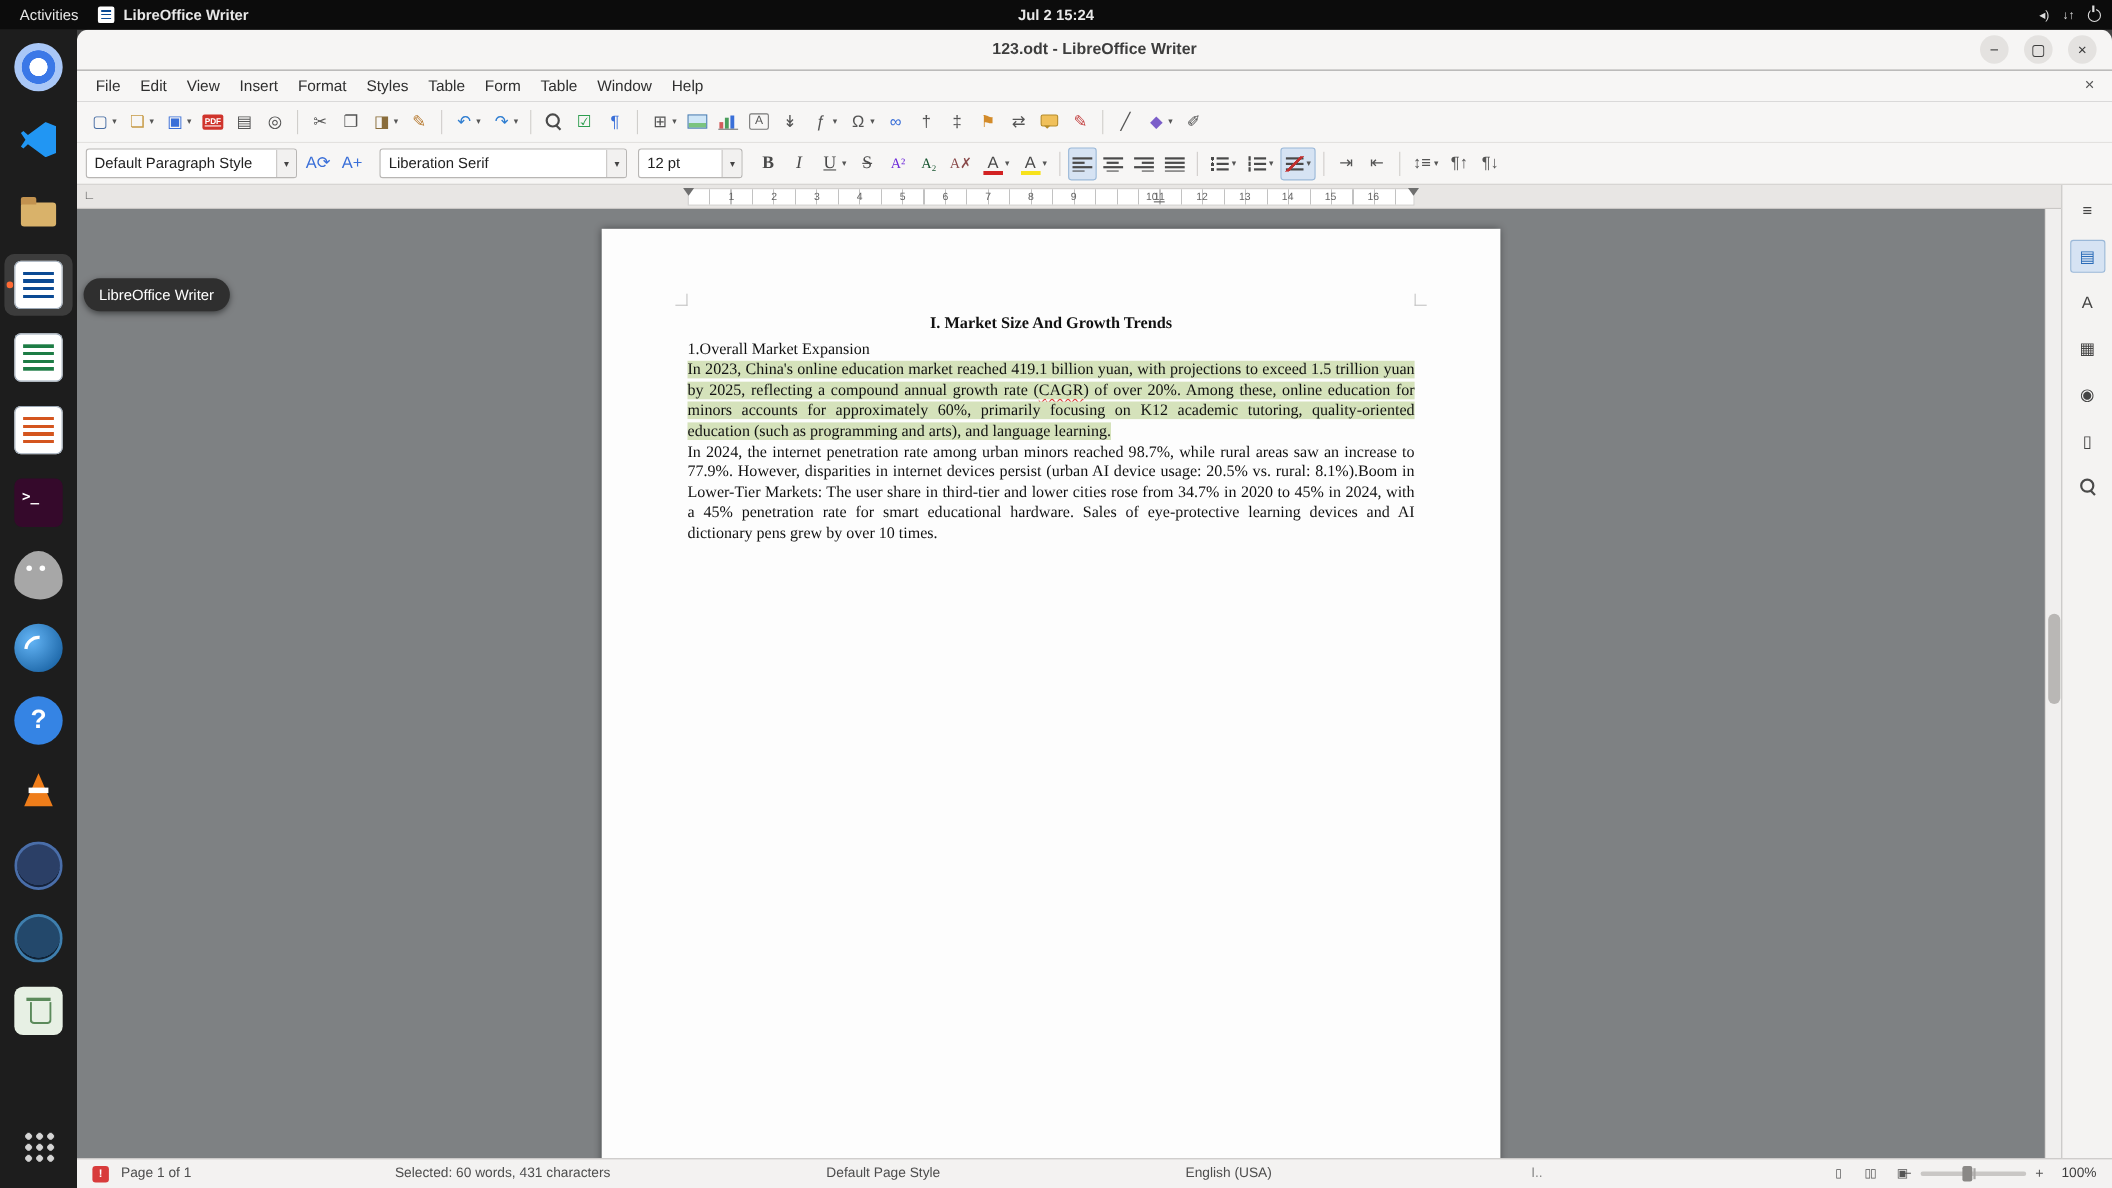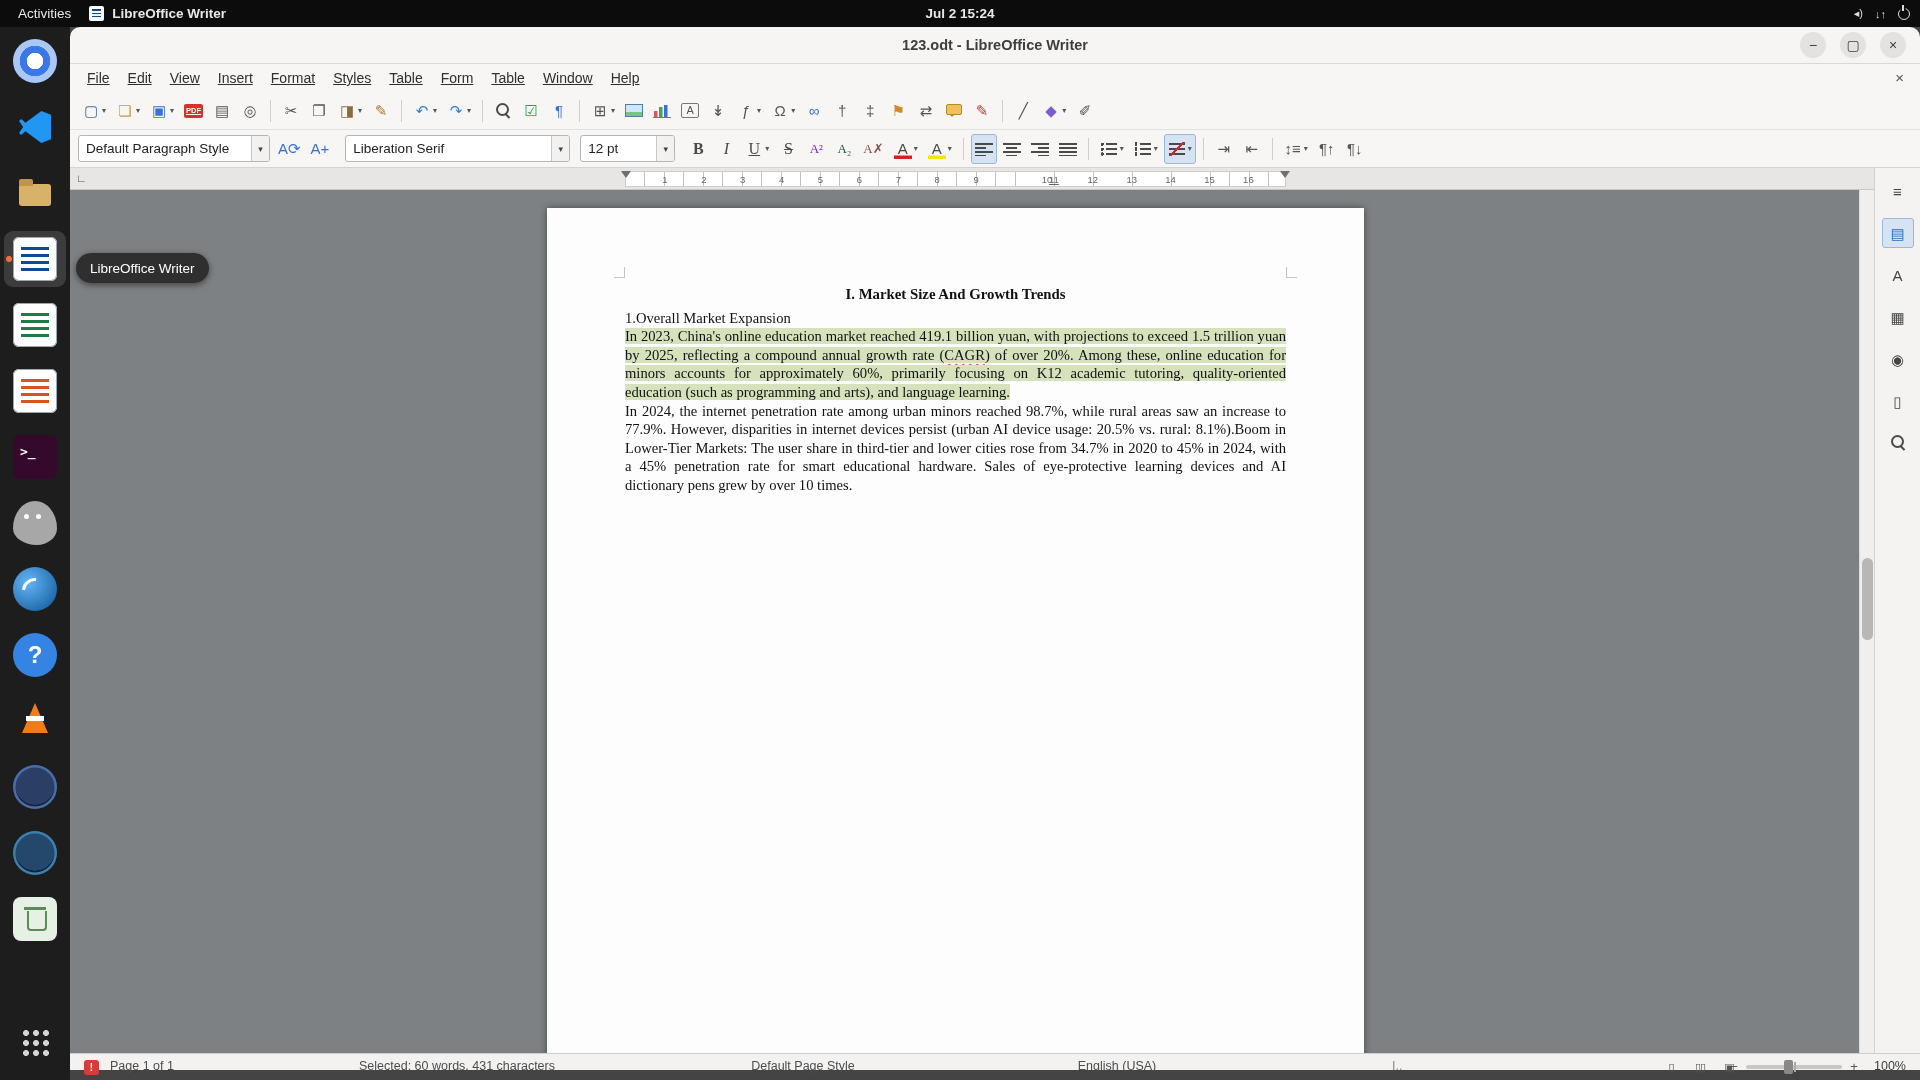--- a/index.html
+++ b/index.html
@@ -55,21 +55,21 @@
 
   
   #titlebar { position:absolute; left:70px; right:0; top:27px; height:37px; background:var(--titlebar-bg,#f6f5f4); border-bottom:1px solid #dbd9d7; border-radius:10px 10px 0 0; display:flex; align-items:center; justify-content:center; z-index:30; }
   #titlebar .title { font-size:14.5px; font-weight:700; color:#3d3d3d; }
   #window-controls { position:absolute; right:14px; top:5px; display:flex; gap:14px; }
   .win-btn { width:26px; height:26px; border-radius:50%; background:#e4e2e0; display:flex; align-items:center; justify-content:center; color:#3d3d3d; font-size:14px; }
   .win-btn .wglyph { line-height:1; }
 
   #menubar { position:absolute; left:70px; right:0; top:64px; height:28px; background:var(--toolbar-bg,#f7f6f5); display:flex; align-items:center; padding-left:8px; z-index:30; }
   .menu-items { display:flex; }
-  .menu-item { padding:3px 9px; font-size:14px; color:#2f2f2f; border-radius:3px;text-decoration:underline; }
+  .menu-item { padding:3px 9px; font-size:14px; color:#2f2f2f; border-radius:3px; }
   #close-doc { position:absolute; right:10px; top:3px; font-size:15px; color:#555; padding:2px 6px; }
 
   
   #toolbar1 { position:absolute; left:70px; right:0; top:92px; height:38px; background:var(--toolbar-bg,#f7f6f5); border-bottom:1px solid #e3e1df; display:flex; align-items:center; padding-left:8px; z-index:30; }
   #toolbar2 { position:absolute; left:70px; right:0; top:130px; height:38px; background:var(--toolbar-bg,#f7f6f5); border-bottom:1px solid #d6d4d2; display:flex; align-items:center; padding-left:8px; gap:4px; z-index:30; }
   #toolbar-main-icons, #format-icons, #style-icons { display:flex; align-items:center; gap:2px; }
   .tb-btn { display:inline-flex; align-items:center; justify-content:center; height:30px; min-width:26px; padding:0 3px; border-radius:3px; border:1px solid transparent; }
   .tb-btn.active { background:var(--active-toggle,#d6e3f3); border-color:#9ab8d8; }
   .tb-btn .glyph { display:inline-flex; align-items:center; justify-content:center; min-width:18px; height:20px; font-size:15px; color:#4a4a4a; line-height:1; }
   .tb-btn .drop { font-size:8px; color:#555; margin-left:2px; }
@@ -137,21 +137,21 @@
   #vscroll { position:absolute; right:0; top:0; bottom:0; width:15px; background:#f0efee; border-left:1px solid #dcdad8; }
   #vscroll .thumb { position:absolute; left:2px; width:11px; top:368px; height:82px; background:#b9b7b5; border-radius:6px; }
 
   
   #sidebar-strip { position:absolute; right:0; top:168px; width:46px; bottom:27px; background:#f4f3f2; border-left:1px solid #d5d3d1; z-index:25; }
   #sidebar-icons { display:flex; flex-direction:column; align-items:center; gap:12px; padding-top:8px; }
   #sidebar-icons .tb-btn { width:32px; height:30px; }
   #sidebar-icons .glyph { font-size:15px; color:#444; }
 
   
-  #statusbar { position:absolute; left:70px; right:0; top:1053px; height:17px; background:#f3f2f1; border-top:1px solid #d0cecc; z-index:30; font-size:12.5px; color:#4d4d4d; }
+  #statusbar { position:absolute; left:70px; right:0; top:1053px; height:27px; background:#f3f2f1; border-top:1px solid #d0cecc; z-index:30; font-size:12.5px; color:#4d4d4d; }
   .sb-item { position:absolute; top:5px; white-space:nowrap; }
   .sb-item.center { transform:translateX(-50%); }
   .sb-alert { position:absolute; left:14px; top:6px; width:15px; height:15px; background:var(--status-red,#d83b3b); border-radius:3px; }
   .sb-alert::after { content:"!"; position:absolute; left:0; top:0; width:100%; height:100%; display:flex; align-items:center; justify-content:center; color:#fff; font:700 10px "Liberation Sans",sans-serif; }
   #view-icons { position:absolute; left:1590px; top:4px; display:flex; gap:7px; align-items:center; }
   #view-icons .tb-btn { height:19px; min-width:18px; padding:0 1px; }
   #view-icons .glyph { font-size:11px; color:#555; letter-spacing:-1px; }
   .zoomer { position:absolute; left:1658px; top:5px; display:flex; align-items:center; gap:6px; }
   .zoomer .zo, .zoomer .zi { font-size:13px; color:#555; width:12px; text-align:center; }
   .ztrack { position:relative; width:96px; height:4px; background:#c9c7c5; border-radius:2px; }

